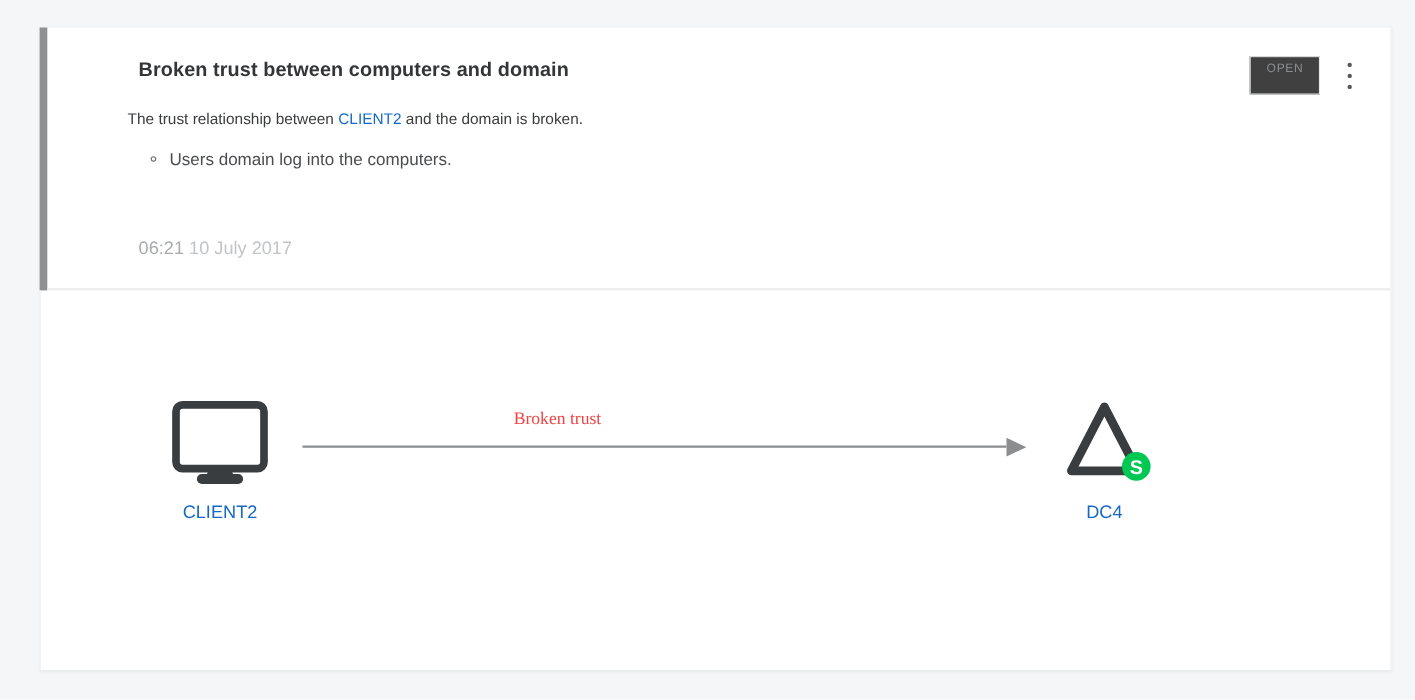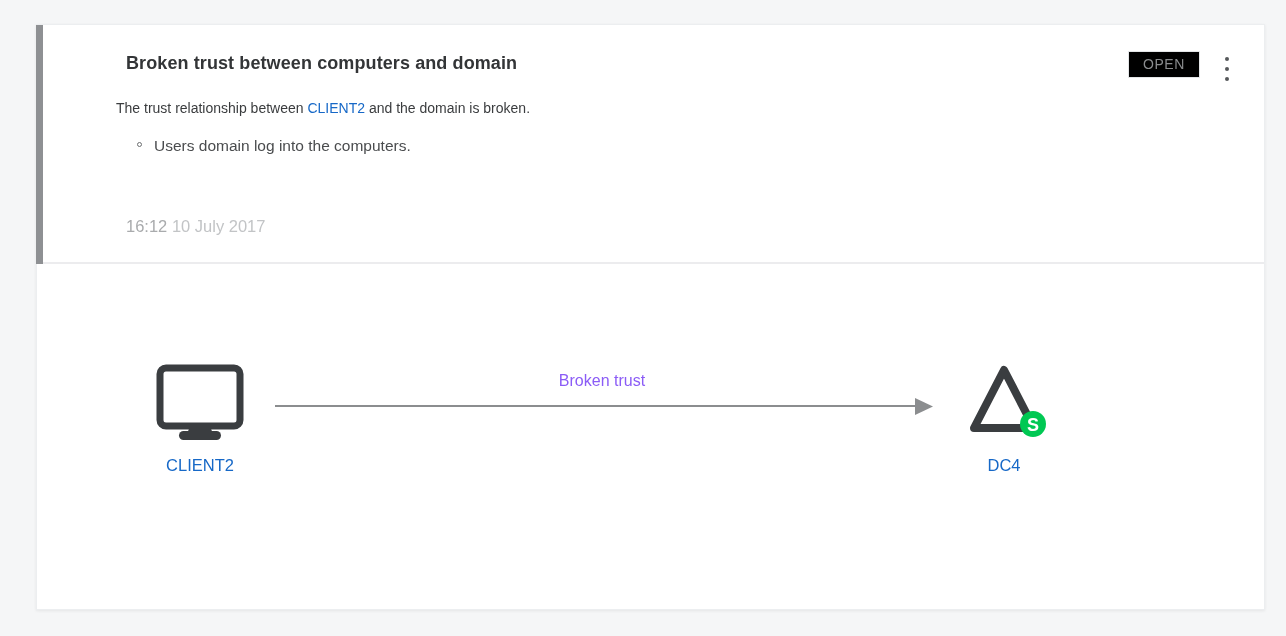--- a/index.html
+++ b/index.html
@@ -118,25 +118,25 @@
     white-space: nowrap;
   }
   .timestamp .time { color: #a9abad; }
   .timestamp .date { color: #c2c4c6; }
 
   
   .status-badge {
     position: absolute;
     right: 64px;
     top: 26px;
-    padding: 5px 14px 6px;
+    padding: 5px 14px 17px;
     border: 1px solid #e3e5e7;
-    background: #000000;
+    background: #404040;
     color: #8a8c8e;
-    font-size: 14px;
+    font-size: 11px;
     letter-spacing: 0.6px;
     line-height: 1;
     cursor: pointer;
   }
 
   .kebab {
     position: absolute;
     right: 26px;
     top: 27px;
     width: 20px;
@@ -176,44 +176,44 @@
   }
 
   .node-client { left: 88px; top: 98px; width: 150px; }
   .node-dc     { left: 892px; top: 98px; width: 150px; }
 
   .edge-label {
     position: absolute;
     left: 430px;
     top: 108px;
     width: 270px;
-    text-align: center;
     font-size: 16px;
-    color: #8b5cf6;
+    color: #ef4444;
+    font-family: Liberation Serif, serif;
   }
 </style>
 </head>
 <body>
 
 <div class="card">
 
   <div class="accent-bar"></div>
   <div class="accent-rest"></div>
 
   <div class="header">
 
     <div class="title">Broken trust between computers and domain</div>
 
     <div class="subtitle"><span>The trust relationship between </span><span class="link">CLIENT2</span><span> and the domain is broken.</span></div>
 
     <ul class="bullets">
       <li>Users domain log into the computers.</li>
     </ul>
 
-    <div class="timestamp"><span class="time">16:12</span>
+    <div class="timestamp"><span class="time">06:21</span>
       <span class="date">10 July 2017</span></div>
 
     <div class="status-badge">OPEN</div>
 
     <div class="kebab">
       <i></i>
       <i></i>
       <i></i>
     </div>
   </div>

